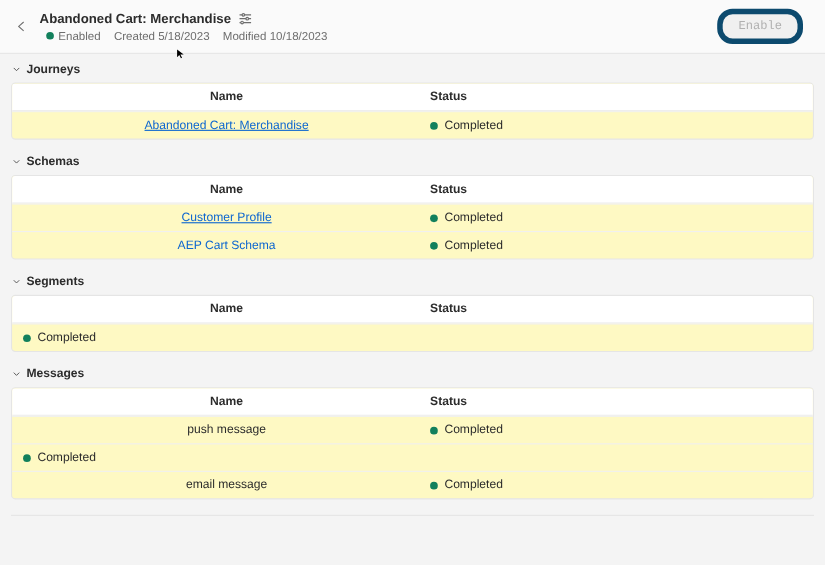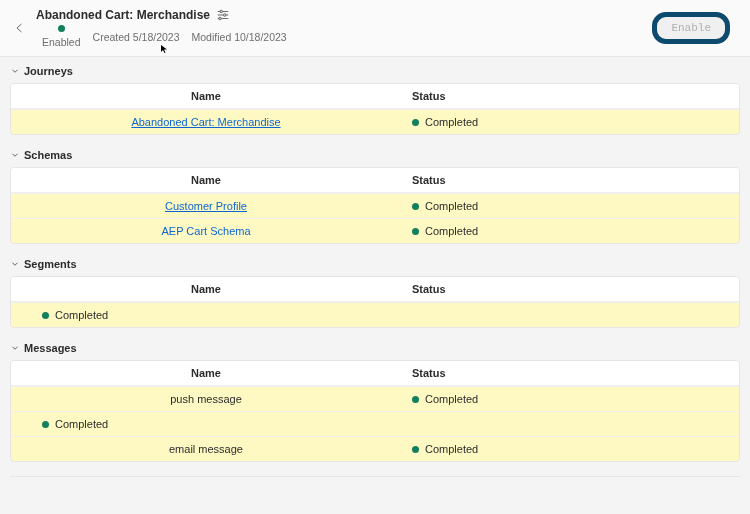--- a/index.html
+++ b/index.html
@@ -7,39 +7,39 @@
   
   .header { display: flex; align-items: center; padding: 8px 20px 8px 10px; border-bottom: 1px solid #e5e5e5; background: #fafafa; }
   .back-btn { width: 20px; height: 20px; display: flex; align-items: center; justify-content: center; cursor: pointer; color: #6e6e6e; }
   .back-btn svg { width: 12px; height: 12px; }
   .hdr-main { display: flex; flex-direction: column; margin-left: 6px; flex: 1; }
   .title-row { display: flex; align-items: center; gap: 6px; }
   .title { font-size: 12px; font-weight: 700; color: #2c2c2c; }
   .settings-icon { width: 14px; height: 14px; color: #6e6e6e; display:flex; align-items:center; justify-content:center; }
   .settings-icon svg { width: 14px; height: 14px; }
   .meta-row { display: flex; align-items: center; gap: 12px; margin-top: 3px; color: #6e6e6e; font-size: 10.5px; padding-left: 6px; }
-  .meta-item { display: flex; align-items: center; gap: 4px; flex-direction: column; }
+  .meta-item { display: flex; align-items: center; gap: 4px; }
   .dot { width: 7px; height: 7px; border-radius: 50%; background: #12805c; display: inline-block; }
   .enable-btn { background: #f0f0f0; color: #b0b0b0; border: 5px solid #0c4a6e; border-radius: 14px; padding: 5px 14px; font-size: 11px; cursor: default; font-family: Liberation Mono, monospace; }
   
   .cursor-artifact { position: absolute; top: 44px; left: 160px; pointer-events:none; }
   .cursor-artifact svg { width: 10px; height: 10px; fill:#000; }
   
   .sections { padding: 8px 10px 18px 10px; text-align: center; }
   .section { margin-bottom: 14px; }
   .section-header { display: flex; align-items: center; gap: 4px; font-weight: 700; font-size: 11px; color: #2c2c2c; cursor: pointer; margin-bottom: 6px; }
   .chev { width: 10px; height: 10px; display:flex; align-items:center; justify-content:center; color:#4b4b4b; }
   .chev svg { width: 10px; height: 10px; }
   .table { background: #fef9c3; border: 1px solid #e5e5e5; border-radius: 4px; overflow: hidden; }
   .thead, .row { display: flex; align-items: center; padding: 6px 10px; font-size: 11px; }
   .thead { background:#fff; border-bottom: 1px solid #eee; font-weight: 700; color:#2c2c2c; }
   .row { border-top: 1px solid #f0f0f0; }
   .row:first-of-type { border-top: none; }
   .col-name { flex: 0 0 370px; }
-  .col-status { flex: 1; display:flex; align-items:center; gap:6px; color:#2c2c2c;margin-left:21px;}
+  .col-status { flex: 1; display:flex; align-items:center; gap:6px; color:#2c2c2c;}
   .link { color: #0d66d0; text-decoration: underline; cursor: pointer; }
   .linklike { color:#0d66d0; cursor:pointer; }
   
   .bottom-line { border-top: 1px solid #e5e5e5; margin-top: 6px; }
 </style>
 </head>
 <body>
 
 <div class="header">
   <div class="back-btn">

